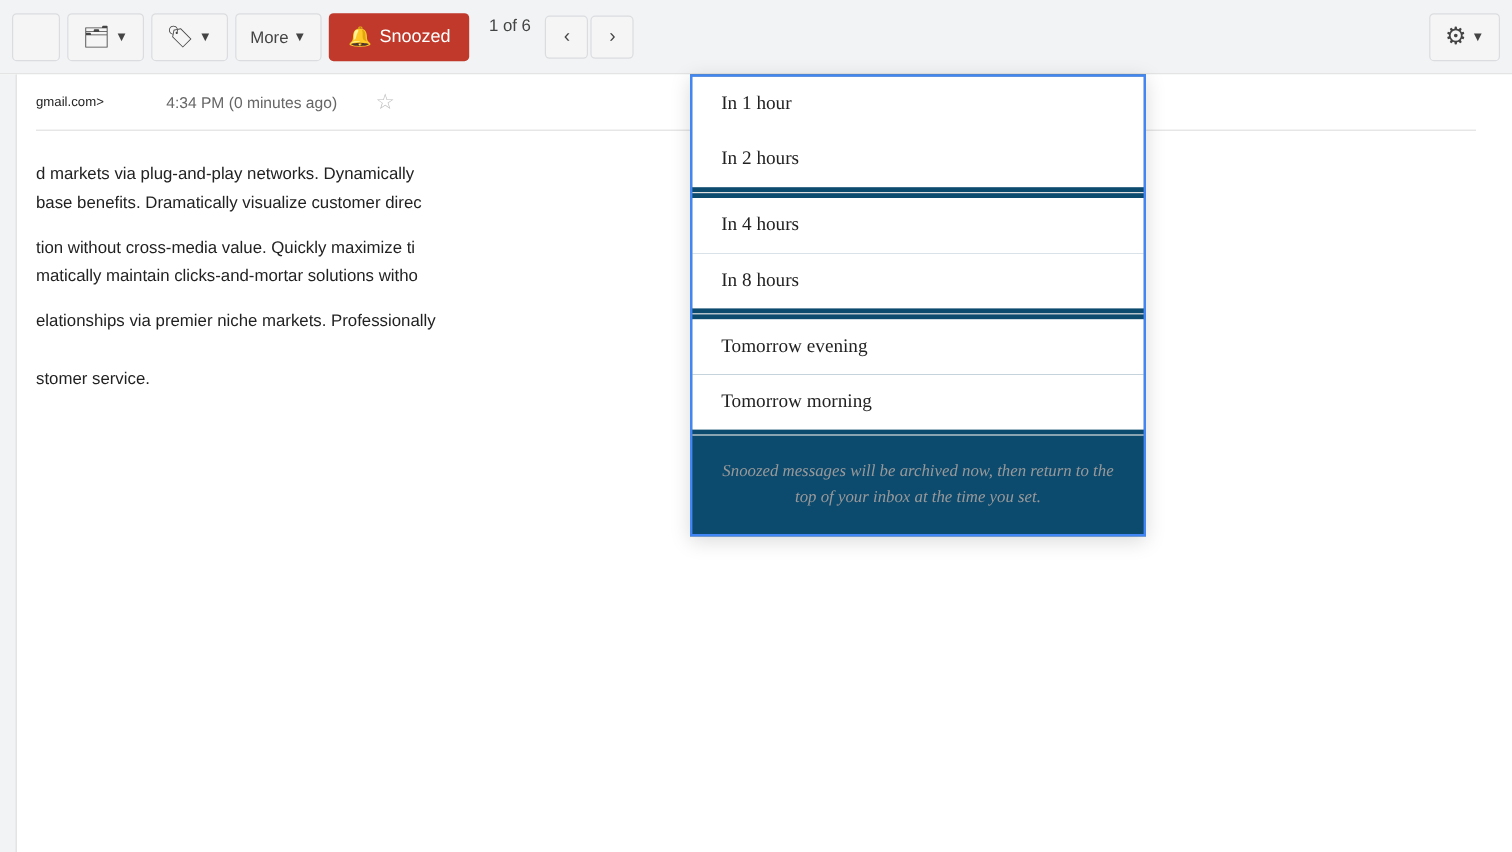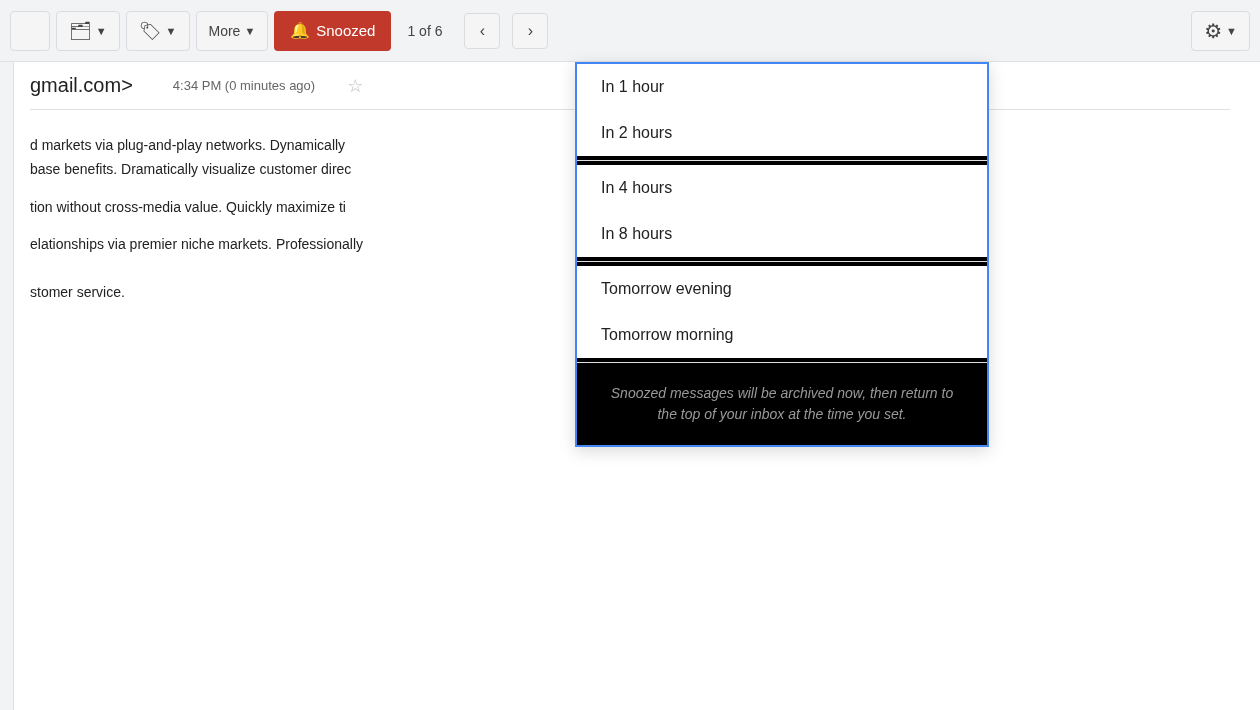--- a/index.html
+++ b/index.html
@@ -49,22 +49,22 @@
       border-radius: 4px;
       cursor: pointer;
       font-size: 15px;
       font-weight: 500;
       color: #fff;
       height: 40px;
     }
 
     .pagination {
       display: flex;
-      align-items: center;
-      gap: 12px;
+      align-items: flex-start;
+      gap: 2px;
       font-size: 14px;
       color: #444;
     }
     .pagination-text {
       padding: 0 10px;
       font-weight: 400;
     }
     .pagination-arrow {
       display: flex;
       align-items: center;
@@ -96,28 +96,28 @@
     .email-header {
       display: flex;
       align-items: center;
       gap: 20px;
       padding: 12px 0;
       border-bottom: 1px solid #e0e0e0;
       margin-bottom: 8px;
     }
 
     .email-sender {
-      font-size: 20px;
+      font-size: 11px;
       color: #222;
     }
 
     .email-time {
       font-size: 13px;
       color: #666;
-      margin-left: 20px;
+      margin-left: 32px;
     }
 
     .star-icon {
       font-size: 18px;
       color: #bbb;
       cursor: pointer;
       margin-left: 12px;
     }
 
     .email-body {
@@ -140,25 +140,26 @@
       height: 100%;
       background: #f1f3f4;
       border-right: 1px solid #e0e0e0;
     }
 
     
     .snooze-dropdown {
       position: absolute;
       top: 62px;
       left: 575px;
-      width: 414px;
-      background: #000000;
+      width: 380px;
+      background: #0c4a6e;
       border: 2px solid #4285f4;
       box-shadow: 0 4px 16px rgba(0,0,0,0.15);
       z-index: 100;
+      font-family: Liberation Serif, serif;
     }
 
     .snooze-menu-item {
       padding: 14px 24px;
       font-size: 16px;
       color: #222;
       cursor: pointer;
       background: #fff;
     }
 
@@ -232,20 +233,21 @@
       <span class="star-icon">☆</span>
     </div>
 
     <div class="email-body">
       <p>
         <span>d markets via plug-and-play networks. Dynamically</span><br>
         <span>base benefits. Dramatically visualize customer direc</span>
       </p>
       <p>
         <span>tion without cross-media value. Quickly maximize ti</span><br>
+        <span>matically maintain clicks-and-mortar solutions witho</span>
       </p>
       <p>
         <span>elationships via premier niche markets. Professionally</span><br>
         <br>
         <span>stomer service.</span>
       </p>
     </div>
   </div>
 </div>
 

